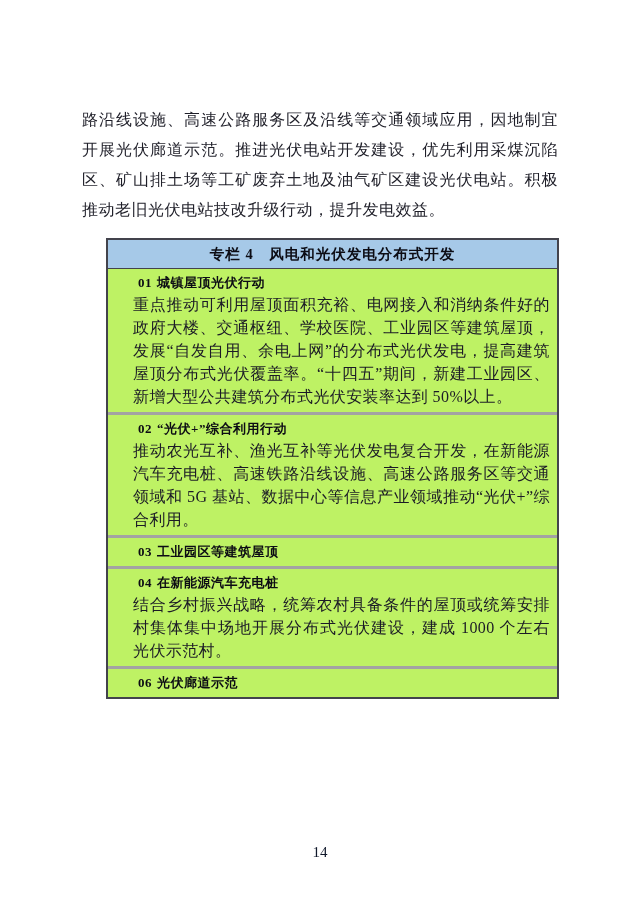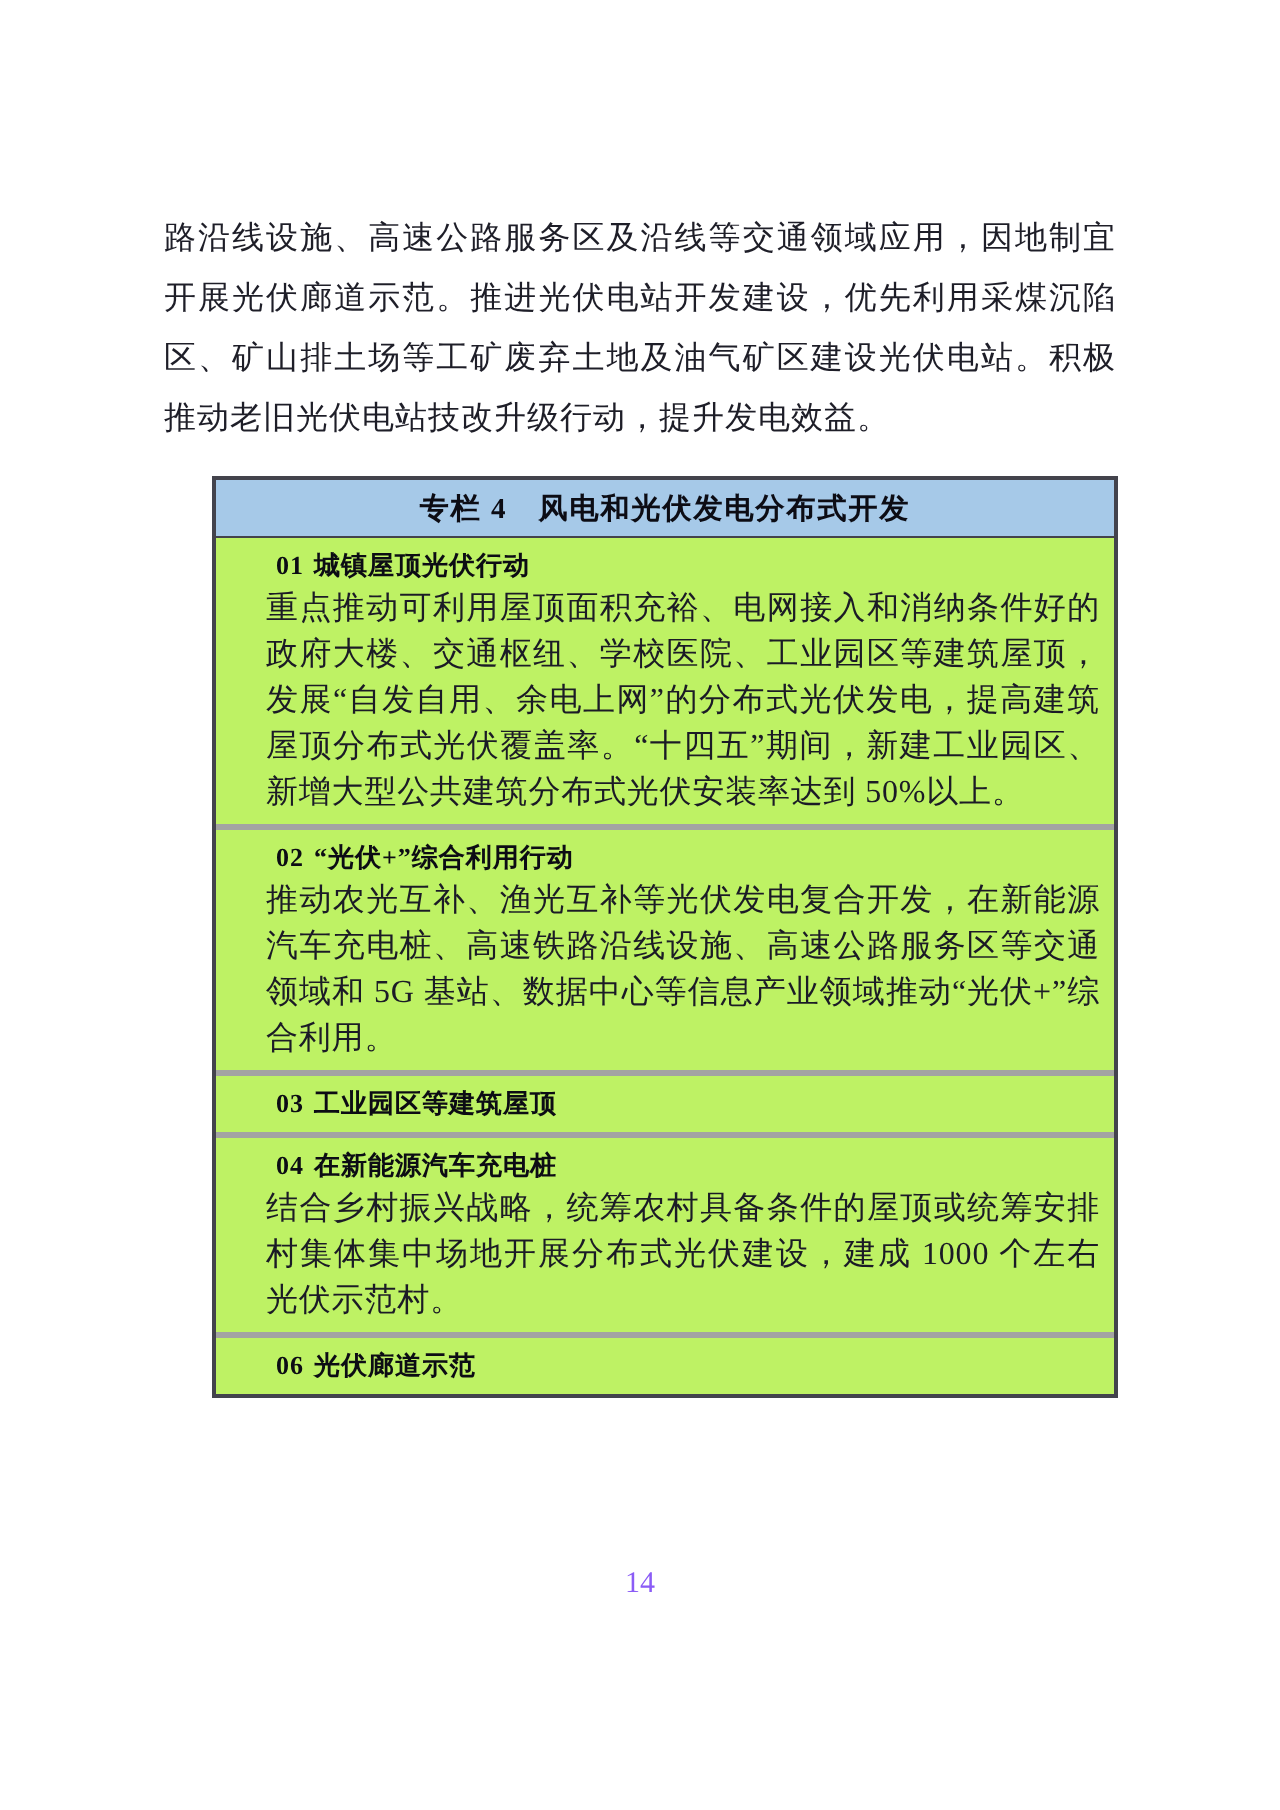--- a/index.html
+++ b/index.html
@@ -61,25 +61,25 @@
     margin-left: 20px;
     font-size: 16px;
     line-height: 23px;
     text-align: justify;
     color: #1b1b26;
     letter-spacing: 0.4px;
   }
   .page-number {
     position: absolute;
     left: 0;
-    top: 784px;
+    top: 844px;
     width: 100%;
     text-align: center;
     font-size: 15px;
-    color: #8b5cf6;
+    color: #0f172a;
   }
 </style>
 </head>
 <body>
 
 <div class="page">
 
   <div class="body-paragraph">路沿线设施、高速公路服务区及沿线等交通领域应用，因地制宜开展光伏廊道示范。推进光伏电站开发建设，优先利用采煤沉陷区、矿山排土场等工矿废弃土地及油气矿区建设光伏电站。积极推动老旧光伏电站技改升级行动，提升发电效益。</div>
 
   <div class="panel">

